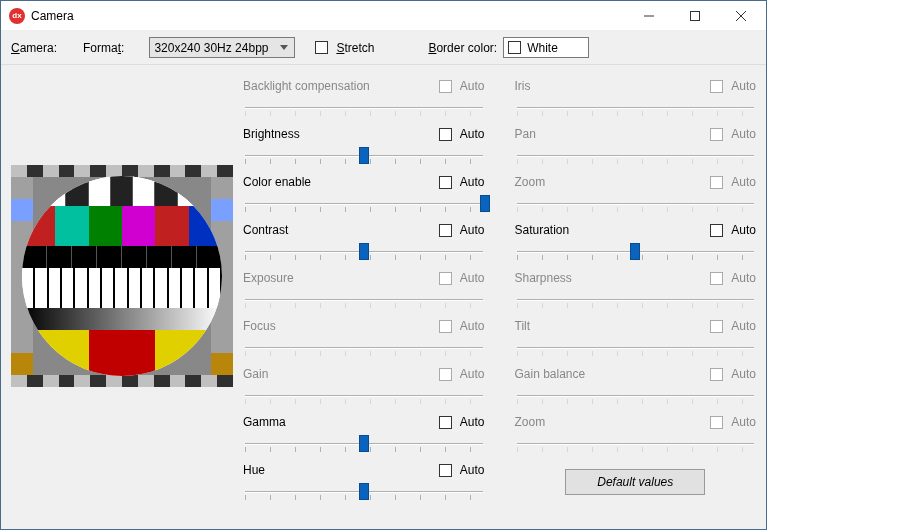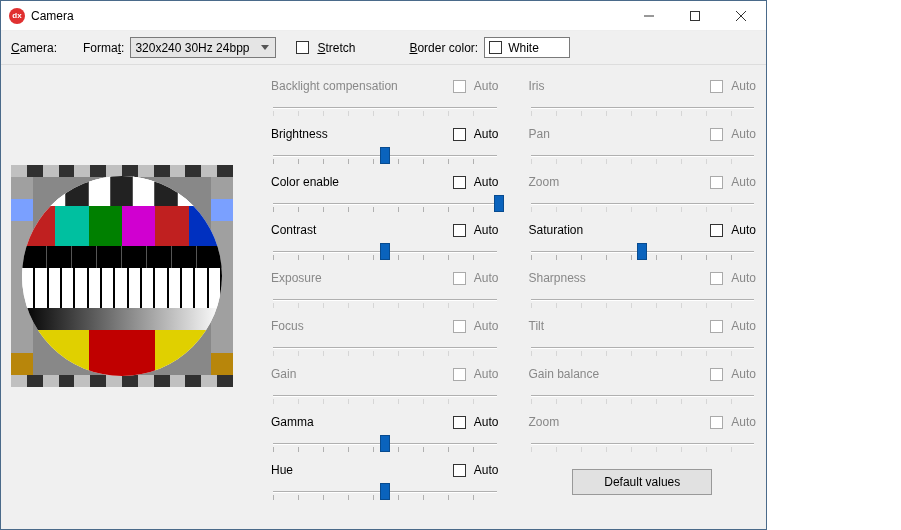--- a/index.html
+++ b/index.html
@@ -57,21 +57,21 @@
     padding: 0 2px 0 4px;
     position: relative;
   }
   .combo.selected { border: 1px solid #0078d7; box-shadow: inset 0 0 0 1px #0078d7; }
   .combo .val { flex:1; }
   .combo .arrow {
     width: 17px; height: 100%;
     display:flex;align-items:center;justify-content:center;
   }
   .combo .arrow svg { width:8px;height:5px; fill:#555; }
-  .combo.disabled { background:#e5e5e5; }
+  .combo.disabled { background:#e5e5e5;margin-left:19px; }
   .chk {
     width:13px;height:13px;border:1px solid #333;background:#fff;
     display:inline-flex;align-items:center;justify-content:center;
     margin-right:4px;
     flex:0 0 auto;
   }
   .chk.disabled { border-color:#aaa; background:#fff; }
   .chk svg { width:9px;height:9px; stroke:#888; stroke-width:2; fill:none; }
   .toolbar .group { display:flex;align-items:center; gap:4px; }
   .colorwell {
@@ -126,21 +126,20 @@
   .gray {height:56px;background:linear-gradient(90deg,#000,#555,#aaa,#fff);}
   .bottom {display:flex;height:1000px;}
   .bottom div{flex:1;}
 
   .panel {
     flex:1;
     display:grid;
     grid-template-columns: 1fr 1fr;
     gap: 0 30px;
     align-content:start;
-    margin-left:28px;
   }
   .column { display:flex; flex-direction:column; }
   .ctrl {
     height: 48px;
     display:flex; flex-direction:column; justify-content:flex-start;
     position:relative;
   }
   .ctrl-head {
     display:flex; align-items:center; justify-content:space-between;
     height:18px;
@@ -168,21 +167,21 @@
     position:absolute; width:10px; height:17px; top:2px;
     background:#0a63bd; border:1px solid #084b8f;
     transform:translateX(-5px);
   }
 
   .defaults {
     margin-top:8px;
     align-self:center;
     width:140px;height:26px;
     border:1px solid #999; background:#e1e1e1;
-    display:flex;align-items:center;justify-content:center;
+    display:flex;align-items:center;justify-content:center;font-style:italic;
   }
 </style>
 </head>
 <body>
 
 <div class="window">
 
   <div class="titlebar">
     <div class="app-icon">dx</div>
     <div class="title">Camera</div>

